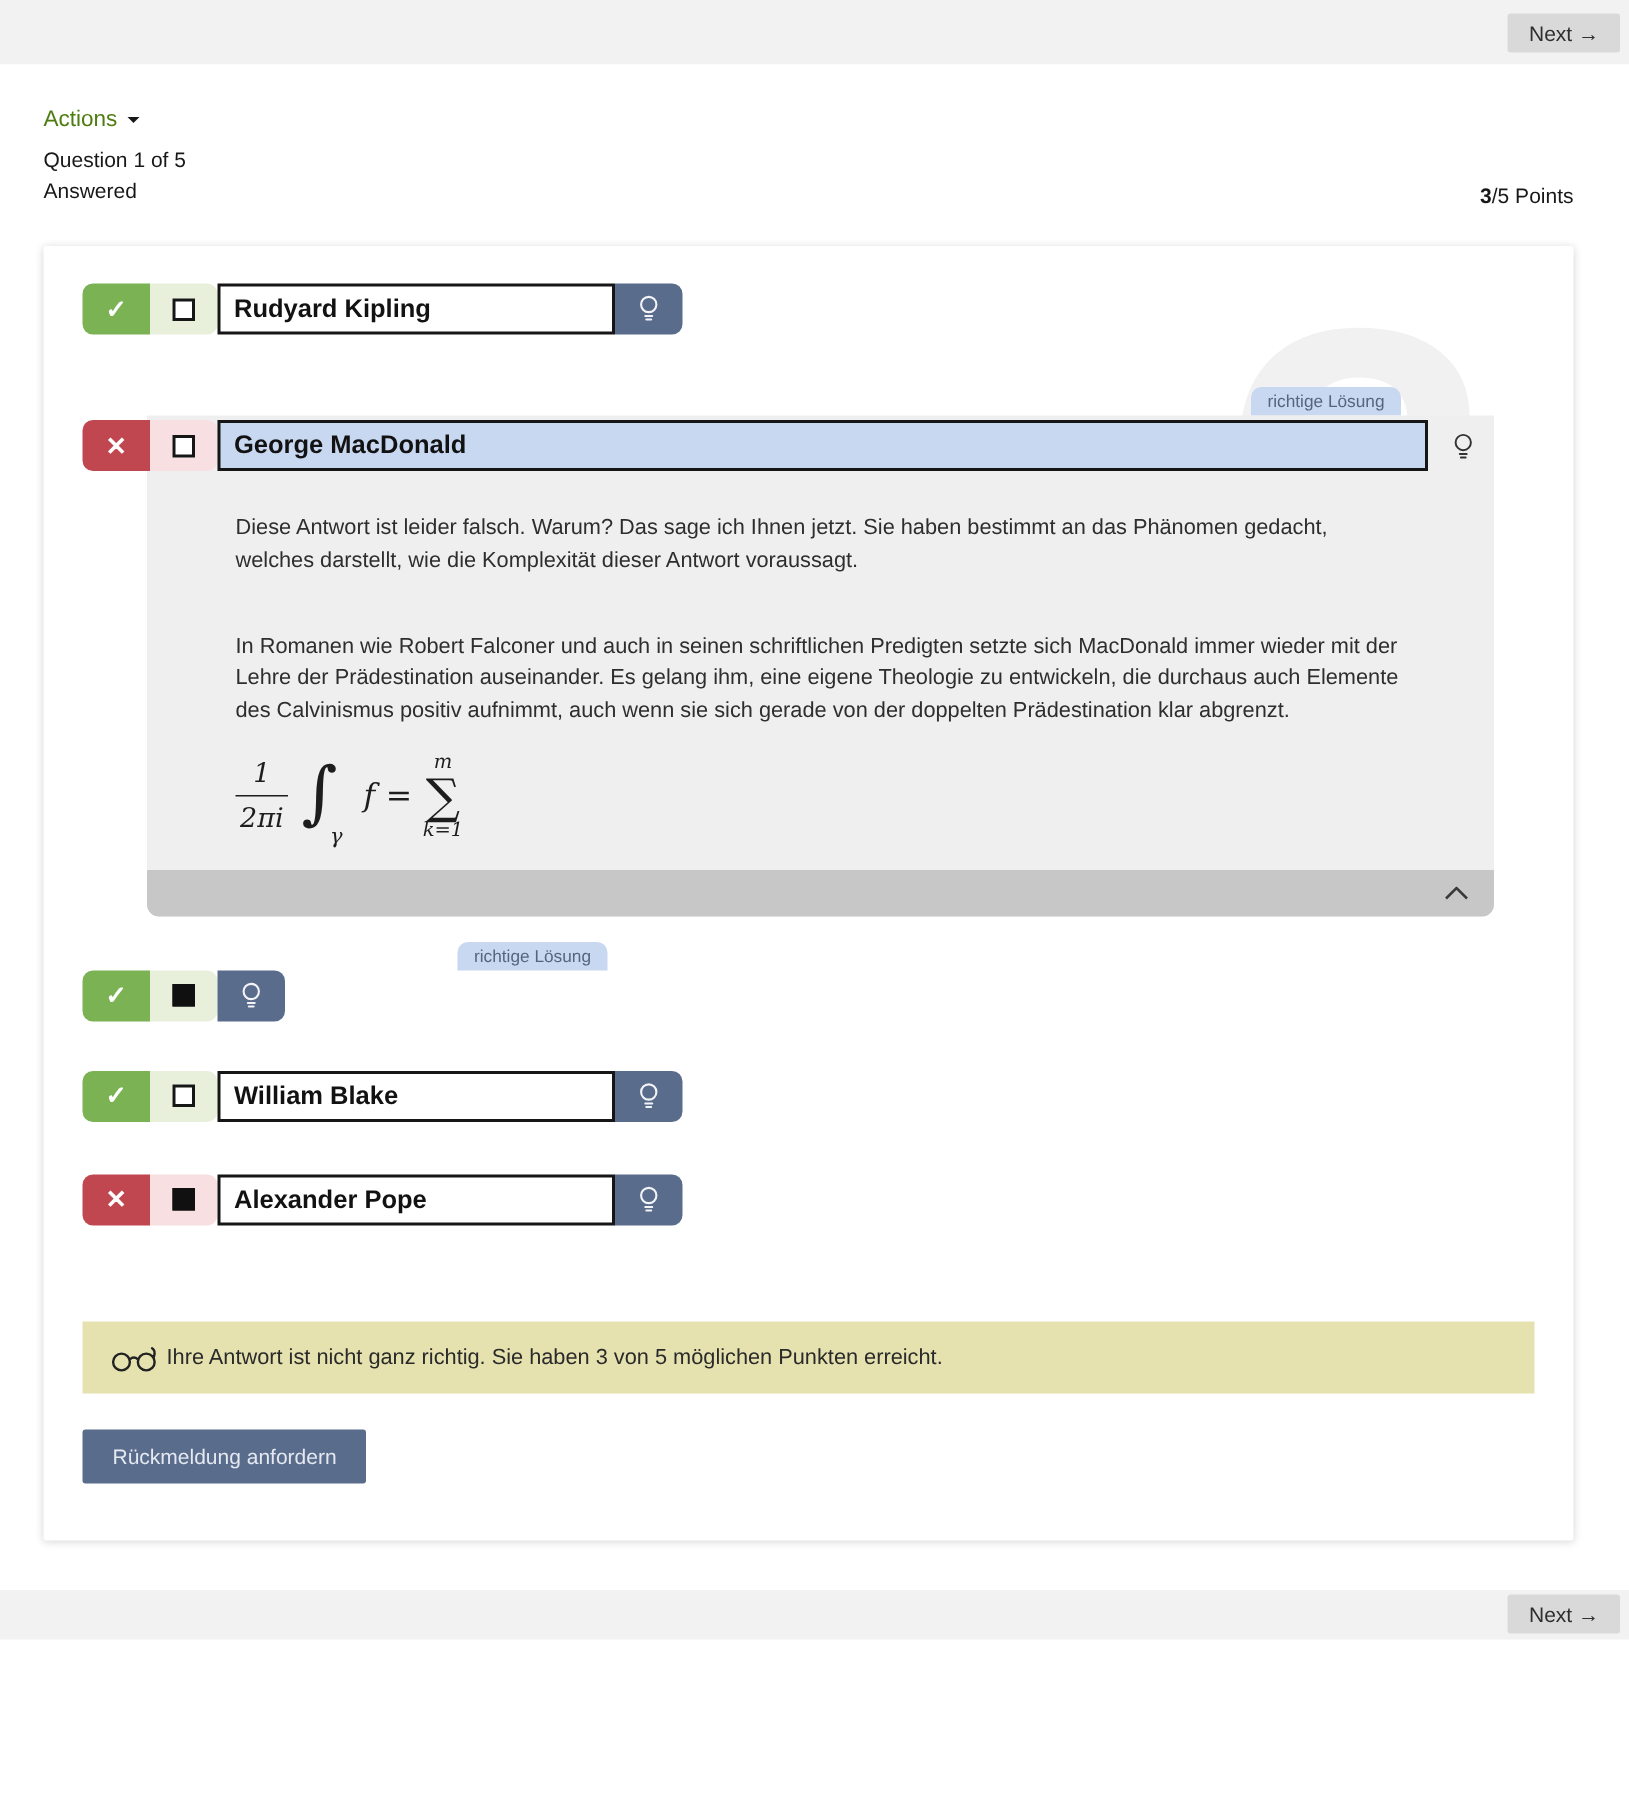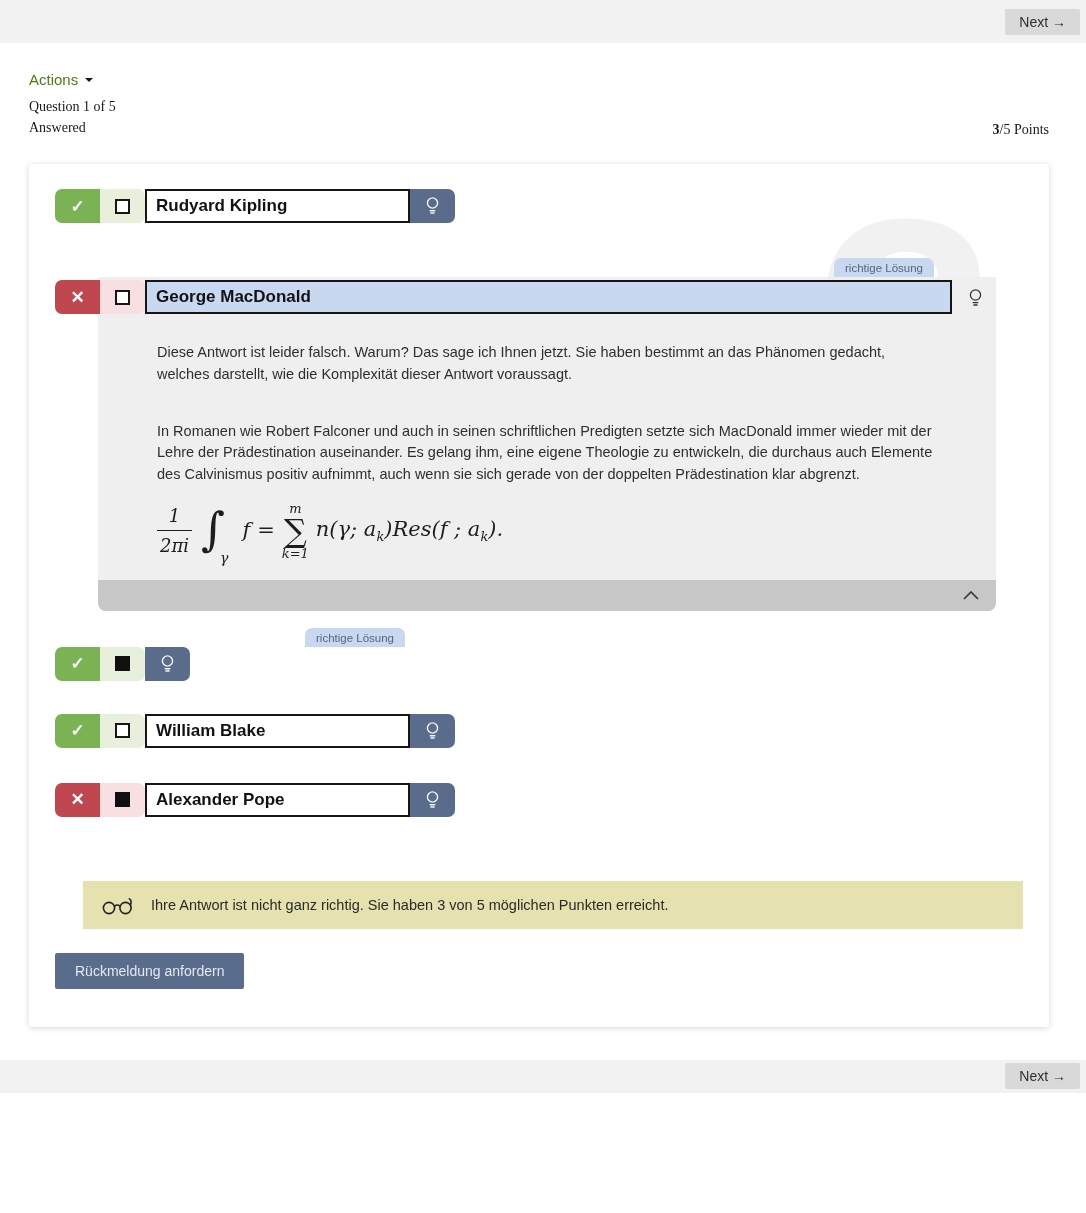--- a/index.html
+++ b/index.html
@@ -25,21 +25,21 @@
   }
   .header { padding: 28px 37px 0 29px; background: #fff; }
   .header-top { display: flex; justify-content: space-between; align-items: center; }
   .title { font-size: 26px; font-weight: 700; color: #181818; letter-spacing: .2px; }
   .actions { font-size: 15px; color: #4d7c0f; cursor: pointer; display: flex; align-items: center; gap: 7px; }
   .caret {
     width: 0; height: 0; display: inline-block;
     border: 4.5px solid transparent; border-top-color: #181818;
     margin-top: 4px;
   }
-  .header-sub { display: flex; justify-content: space-between; align-items: flex-end; margin-top: 8px; font-family: Liberation Serif, serif; }
+  .header-sub { display: flex; justify-content: space-between; align-items: flex-end; margin-top: 8px; }
   .q-meta { font-size: 14px; line-height: 21px; color: #181818; }
   .points { font-size: 14px; color: #181818; }
   .points b { font-weight: 700; }
 
   .card {
     margin: 26px 37px 0 29px;
     background: #fff;
     border-radius: 2px;
     box-shadow: 0 1px 6px rgba(0,0,0,.16);
     padding: 25px 26px 38px 26px;
@@ -136,21 +136,21 @@
   .rhs sub { font-size: 13px; }
 
   .collapse-bar {
     height: 31px; background: #c7c7c7; border-radius: 0 0 8px 8px;
     display: flex; align-items: center; justify-content: flex-end;
     padding-right: 17px; cursor: pointer; margin-top: 0;
   }
 
   .summary-bar {
     margin-top: 64px; height: 48px; background: #e5e2af;
-    display: flex; align-items: center; gap: 16px; padding: 0 18px; margin-left: 28px;
+    display: flex; align-items: center; gap: 4px; padding: 0 18px;
   }
   .summary-text { font-size: 14.5px; color: #2a2a2a; }
 
   .feedback-btn {
     margin-top: 24px; background: #5a6c8c; border: none; border-radius: 2px;
     color: #e4e8f0; font-family: "Liberation Sans", sans-serif;
     font-size: 14px; padding: 10px 20px; cursor: pointer; display: inline-block;
   }
   .bottom-bar { margin-top: 33px; }
 </style>
@@ -232,21 +232,20 @@
               <span class="den">2πi</span>
             </span>
           <span class="int-wrap"><span class="int">∫</span><span class="int-sub">γ</span></span>
           <span class="mvar">f</span>
           <span class="eq">=</span>
           <span class="sum-wrap">
               <span class="sum-upper">m</span>
               <span class="sum-sym">∑</span>
               <span class="sum-lower">k=1</span>
             </span>
-          <span class="rhs"><span>n(γ; a</span><sub>k</sub><span>)Res(f ; a</span><sub>k</sub><span>).</span></span>
         </div>
       </div>
       <div class="collapse-bar">
         <svg width="16" height="9" viewBox="0 0 16 9">
             <polyline points="1,8 8,1 15,8" fill="none" stroke="#3a3a3a" stroke-width="1.7"></polyline>
           </svg>
       </div>
     </div>
   </div>
 

